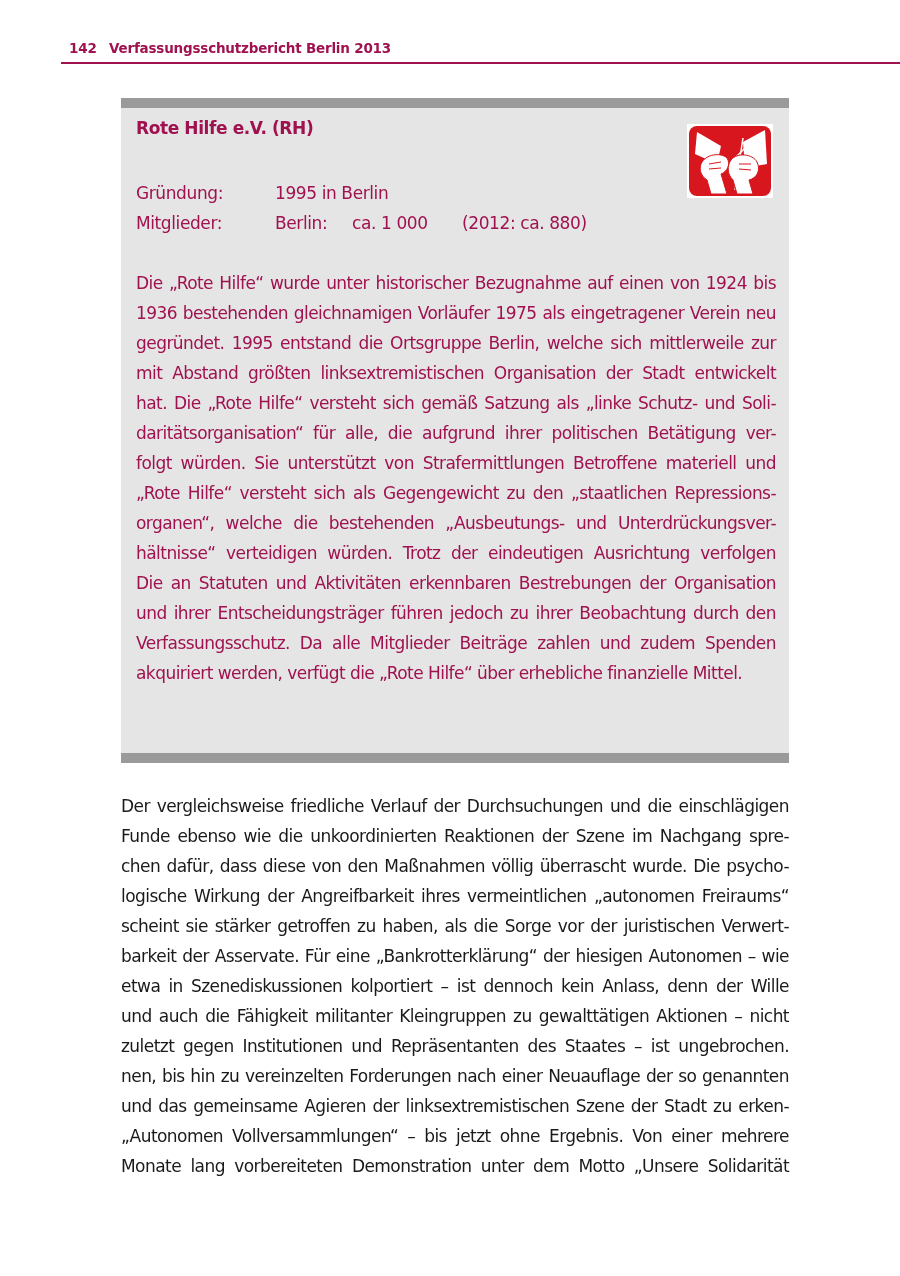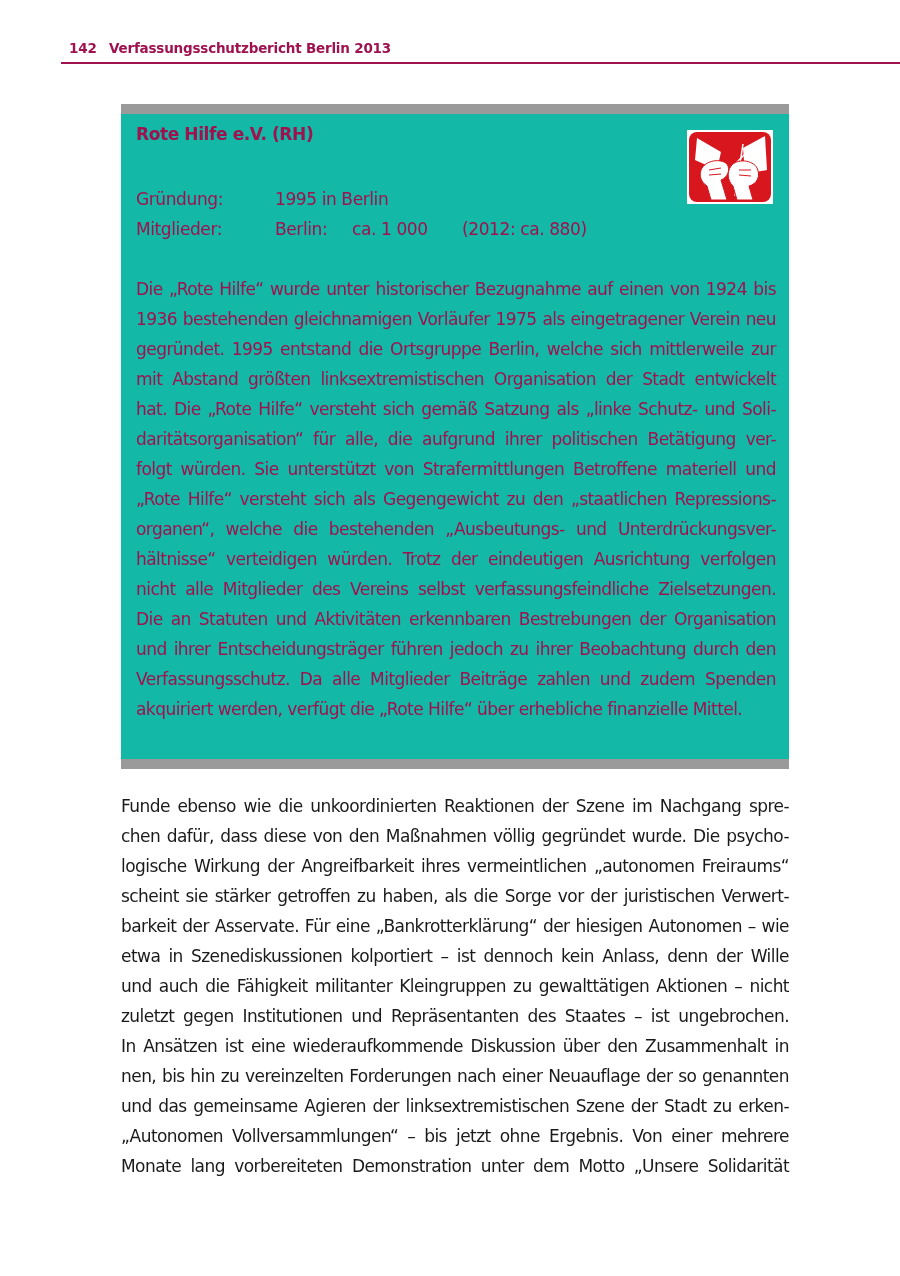--- a/index.html
+++ b/index.html
@@ -12,22 +12,22 @@
     font-family: "DejaVu Sans", sans-serif; font-weight: bold;
     font-size: 13.5px; color: #a0114f; letter-spacing: -0.2px;
     display: flex; align-items: baseline; white-space: nowrap;
   }
   .page-number { width: 40px; margin-left: 48px; }
   .header-rule {
     position: absolute; left: 61px; top: 62px; width: 839px; height: 2px;
     background: #a0114f;
   }
   .infobox {
-    position: absolute; left: 121px; top: 104px; width: 668px; height: 665px;
-    background: #14b8a6;
+    position: absolute; left: 121px; top: 98px; width: 668px; height: 665px;
+    background: #e5e5e5;
   }
   .infobox-top-bar { position: absolute; left: 0; top: 0; width: 100%; height: 10px; background: #9a9a9a; }
   .infobox-bottom-bar { position: absolute; left: 0; bottom: 0; width: 100%; height: 10px; background: #9a9a9a; }
   .infobox-title {
     position: absolute; left: 15px; top: 20px; font-weight: bold;
     font-size: 17px; color: #a0114f; letter-spacing: -0.4px;
   }
   .logo {
     position: absolute; left: 566px; top: 26px; width: 86px; height: 74px;
     background: #ffffff; padding: 0;
@@ -101,37 +101,36 @@
     <span class="line">Die „Rote Hilfe“ wurde unter historischer Bezugnahme auf einen von 1924 bis</span>
     <span class="line">1936 bestehenden gleichnamigen Vorläufer 1975 als eingetragener Verein neu</span>
     <span class="line">gegründet. 1995 entstand die Ortsgruppe Berlin, welche sich mittlerweile zur</span>
     <span class="line">mit Abstand größten linksextremistischen Organisation der Stadt entwickelt</span>
     <span class="line">hat. Die „Rote Hilfe“ versteht sich gemäß Satzung als „linke Schutz- und Soli-</span>
     <span class="line">daritätsorganisation“ für alle, die aufgrund ihrer politischen Betätigung ver-</span>
     <span class="line">folgt würden. Sie unterstützt von Strafermittlungen Betroffene materiell und</span>
     <span class="line">„Rote Hilfe“ versteht sich als Gegengewicht zu den „staatlichen Repressions-</span>
     <span class="line">organen“, welche die bestehenden „Ausbeutungs- und Unterdrückungsver-</span>
     <span class="line">hältnisse“ verteidigen würden. Trotz der eindeutigen Ausrichtung verfolgen</span>
-    <span class="line">nicht alle Mitglieder des Vereins selbst verfassungsfeindliche Zielsetzungen.</span>
     <span class="line">Die an Statuten und Aktivitäten erkennbaren Bestrebungen der Organisation</span>
     <span class="line">und ihrer Entscheidungsträger führen jedoch zu ihrer Beobachtung durch den</span>
     <span class="line">Verfassungsschutz. Da alle Mitglieder Beiträge zahlen und zudem Spenden</span>
     <span class="line last">akquiriert werden, verfügt die „Rote Hilfe“ über erhebliche finanzielle Mittel.</span>
   </div>
 
   <div class="infobox-bottom-bar"></div>
 </div>
 
 <div class="body-text">
+  <span class="line">Der vergleichsweise friedliche Verlauf der Durchsuchungen und die einschlägigen</span>
   <span class="line">Funde ebenso wie die unkoordinierten Reaktionen der Szene im Nachgang spre-</span>
-  <span class="line">chen dafür, dass diese von den Maßnahmen völlig gegründet wurde. Die psycho-</span>
+  <span class="line">chen dafür, dass diese von den Maßnahmen völlig überrascht wurde. Die psycho-</span>
   <span class="line">logische Wirkung der Angreifbarkeit ihres vermeintlichen „autonomen Freiraums“</span>
   <span class="line">scheint sie stärker getroffen zu haben, als die Sorge vor der juristischen Verwert-</span>
   <span class="line">barkeit der Asservate. Für eine „Bankrotterklärung“ der hiesigen Autonomen – wie</span>
   <span class="line">etwa in Szenediskussionen kolportiert – ist dennoch kein Anlass, denn der Wille</span>
   <span class="line">und auch die Fähigkeit militanter Kleingruppen zu gewalttätigen Aktionen – nicht</span>
   <span class="line">zuletzt gegen Institutionen und Repräsentanten des Staates – ist ungebrochen.</span>
-  <span class="line">In Ansätzen ist eine wiederaufkommende Diskussion über den Zusammenhalt in</span>
   <span class="line">nen, bis hin zu vereinzelten Forderungen nach einer Neuauflage der so genannten</span>
   <span class="line">und das gemeinsame Agieren der linksextremistischen Szene der Stadt zu erken-</span>
   <span class="line">„Autonomen Vollversammlungen“ – bis jetzt ohne Ergebnis. Von einer mehrere</span>
   <span class="line">Monate lang vorbereiteten Demonstration unter dem Motto „Unsere Solidarität</span>
 </div>
 
 </body></html>

